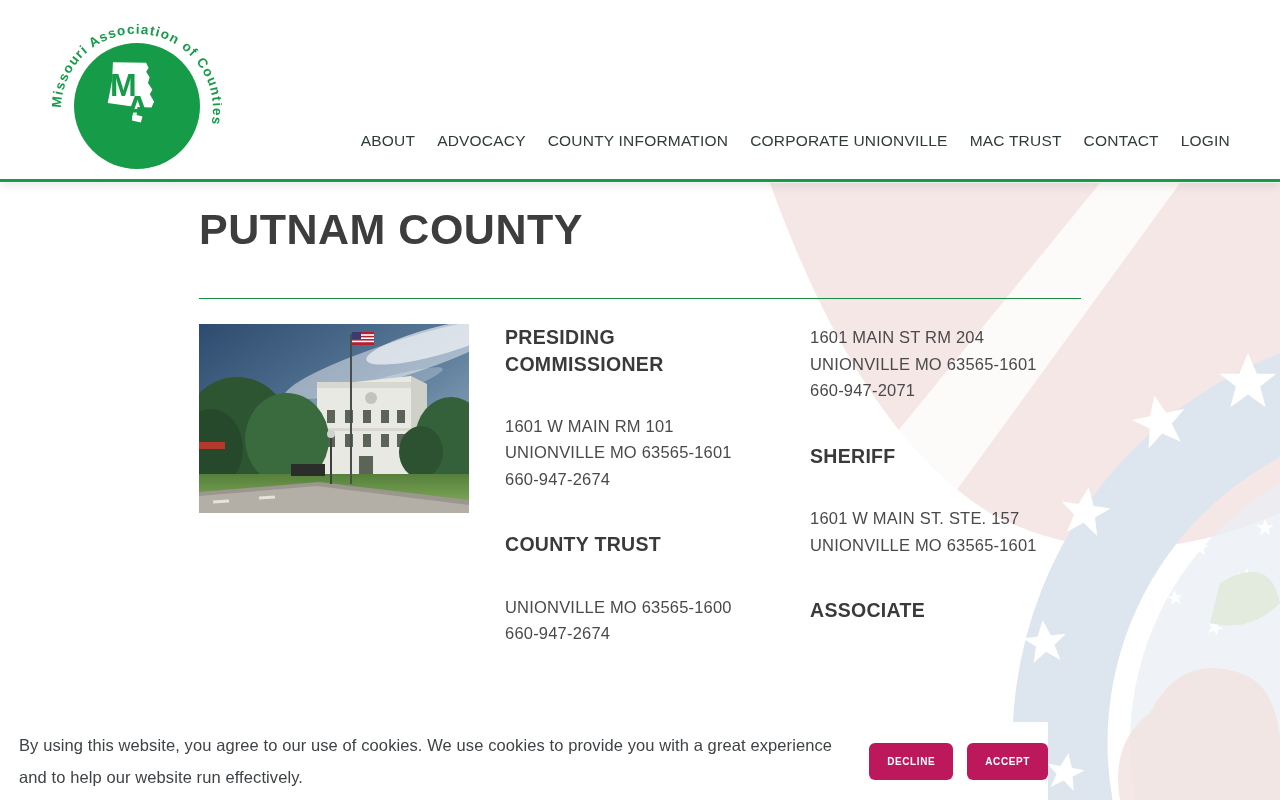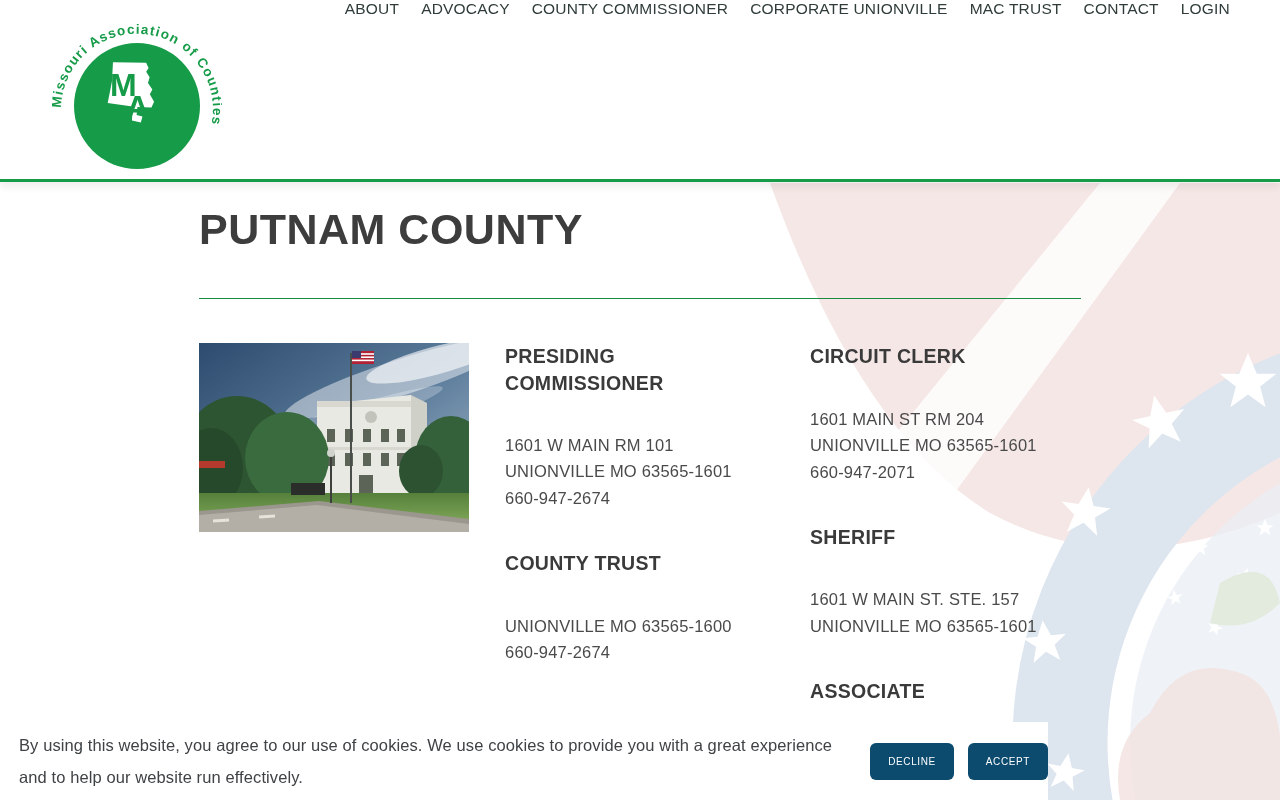--- a/index.html
+++ b/index.html
@@ -21,37 +21,37 @@
   .header {
     position: absolute; top: 0; left: 0; width: 1280px; height: 182px;
     background: #ffffff; z-index: 10;
     border-bottom: 3px solid #169b48;
     box-shadow: 0 5px 8px rgba(0,0,0,0.07);
     display: flex; align-items: center; justify-content: space-between;
   }
   .logo-wrap { position: absolute; left: 52px; top: 4px; width: 170px; height: 174px; }
   .nav {
     position: absolute; right: 50px; top: 0; height: 150px;
-    display: flex; align-items: flex-start; gap: 22px;
+    display: flex; align-items: flex-end; gap: 22px;
   }
   .nav a {
     text-decoration: none; color: #2f3c3a; font-size: 15.5px; font-weight: 500;
     letter-spacing: 0.2px; white-space: nowrap; cursor: pointer;
   }
 
   
   .main { position: absolute; top: 185px; left: 0; width: 1280px; height: 615px; z-index: 1; }
   .container { margin-left: 199px; width: 882px; }
   .page-title {
     margin-top: 21px; font-size: 43px; font-weight: 700; color: #3d3d3d;
     letter-spacing: 0.5px; line-height: 1.1;
   }
   .divider { margin-top: 45px; border: none; border-top: 1px solid #1b8a43; height: 0; width: 882px; }
 
-  .content-row { display: flex; margin-top: 44px; }
+  .content-row { display: flex; margin-top: 25px; }
   .photo {
     width: 270px; height: 189px; flex: 0 0 270px; margin-right: 36px;
     overflow: hidden;
   }
   .col { width: 269px; flex: 0 0 269px; }
   .col + .col { margin-left: 36px; }
   .section { margin-bottom: 39px; }
   .section h3 {
     font-size: 19.5px; font-weight: 700; color: #3a3a3a;
     letter-spacing: 0.3px; line-height: 1.35; margin-bottom: 36px;
@@ -65,23 +65,23 @@
     position: absolute; left: 0; bottom: 0; width: 1048px; height: 78px;
     background: #ffffff; z-index: 20;
     display: flex; align-items: center;
   }
   .cookie-text {
     margin-left: 19px; width: 1065px; font-size: 16.5px; color: #3f4346;
     line-height: 32px; letter-spacing: 0.1px;
   }
   .cookie-buttons { display: flex; gap: 14px; margin-left: 18px; align-items: center; }
   .cookie-btn {
-    background: #0c4a6e; color: #ffffff; border: none; border-radius: 6px;
+    background: #be185d; color: #ffffff; border: none; border-radius: 6px;
     font-family: "Liberation Sans", sans-serif;
-    font-size: 10px; font-weight: 400; letter-spacing: 0.6px;
+    font-size: 10px; font-weight: 700; letter-spacing: 0.6px;
     padding: 13px 18px; cursor: pointer; min-width: 68px;
   }
 </style>
 </head>
 <body>
 
 <div class="watermark">
   <svg width="1280" height="617" viewBox="0 0 1280 617" xmlns="http://www.w3.org/2000/svg">
     <defs>
       <path id="star" d="M0,-10 L2.94,-3.09 L9.51,-3.09 L4.05,1.18 L5.88,8.09 L0,3.82 L-5.88,8.09 L-4.05,1.18 L-9.51,-3.09 L-2.94,-3.09 Z"></path>
@@ -124,21 +124,21 @@
         <path d="M2,5 L35,2 L38,7 L36,11 L40,16 L39,22 L44,28 L42,33 L47,40 L45,46 L31,47 L31,55 L37,56 L36,62 L27,61 L26,47 L1,46 L3,24 Z" fill="#ffffff"></path>
       </g>
       <text x="58" y="92" font-family="Liberation Sans, sans-serif" font-size="32" font-weight="800" fill="#169b48">M</text>
       <text x="74" y="114" font-family="Liberation Sans, sans-serif" font-size="32" font-weight="800" fill="#169b48">A</text>
       <text x="90" y="136" font-family="Liberation Sans, sans-serif" font-size="32" font-weight="800" fill="#169b48">C</text>
     </svg>
   </div>
   <nav class="nav">
     <a>ABOUT</a>
     <a>ADVOCACY</a>
-    <a>COUNTY COMMISSIONER</a>
+    <a>COUNTY INFORMATION</a>
     <a>CORPORATE UNIONVILLE</a>
     <a>MAC TRUST</a>
     <a>CONTACT</a>
     <a>LOGIN</a>
   </nav>
 </div>
 
 <div class="main">
   <div class="container">
     <h1 class="page-title">PUTNAM COUNTY</h1>
@@ -225,21 +225,20 @@
         </div>
         <div class="section">
           <h3>COUNTY TRUST</h3>
           <div class="addr-line">UNIONVILLE MO 63565-1600</div>
           <div class="addr-line">660-947-2674</div>
         </div>
       </div>
 
       <div class="col">
         <div class="section">
-          <h3>CIRCUIT CLERK</h3>
           <div class="addr-line">1601 MAIN ST RM 204</div>
           <div class="addr-line">UNIONVILLE MO 63565-1601</div>
           <div class="addr-line">660-947-2071</div>
         </div>
         <div class="section">
           <h3>SHERIFF</h3>
           <div class="addr-line">1601 W MAIN ST. STE. 157</div>
           <div class="addr-line">UNIONVILLE MO 63565-1601</div>
         </div>
         <div class="section">

